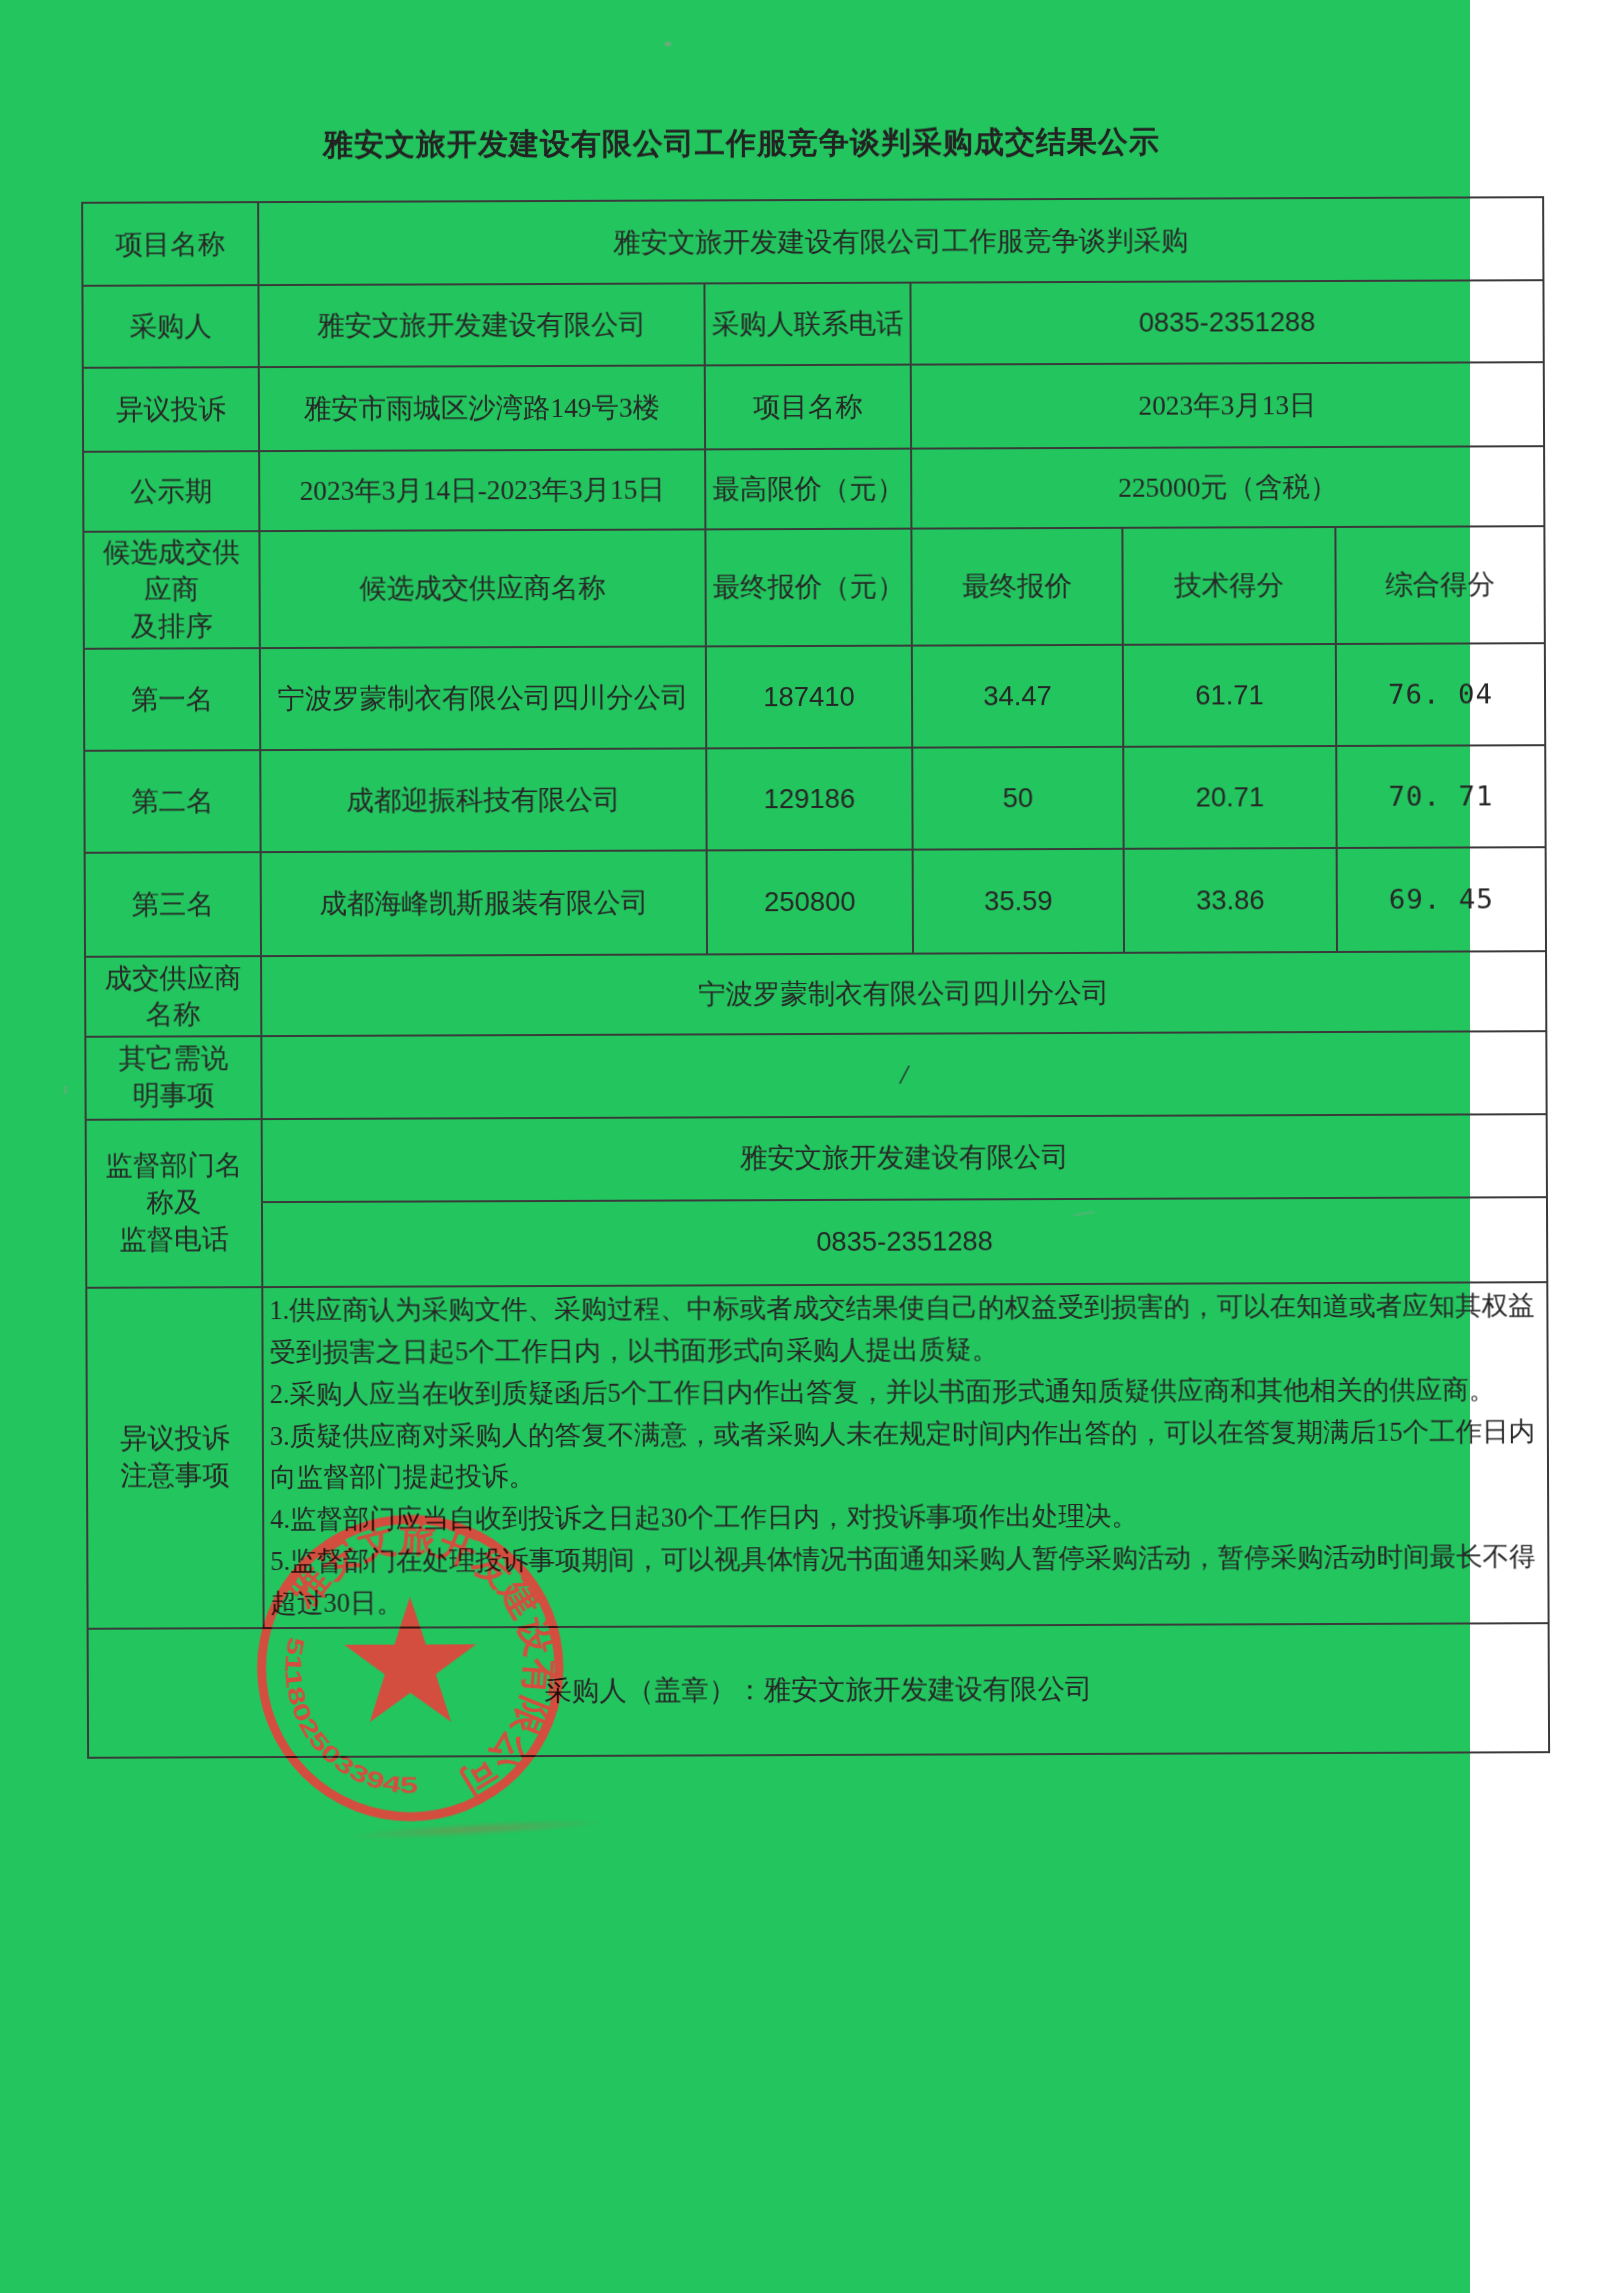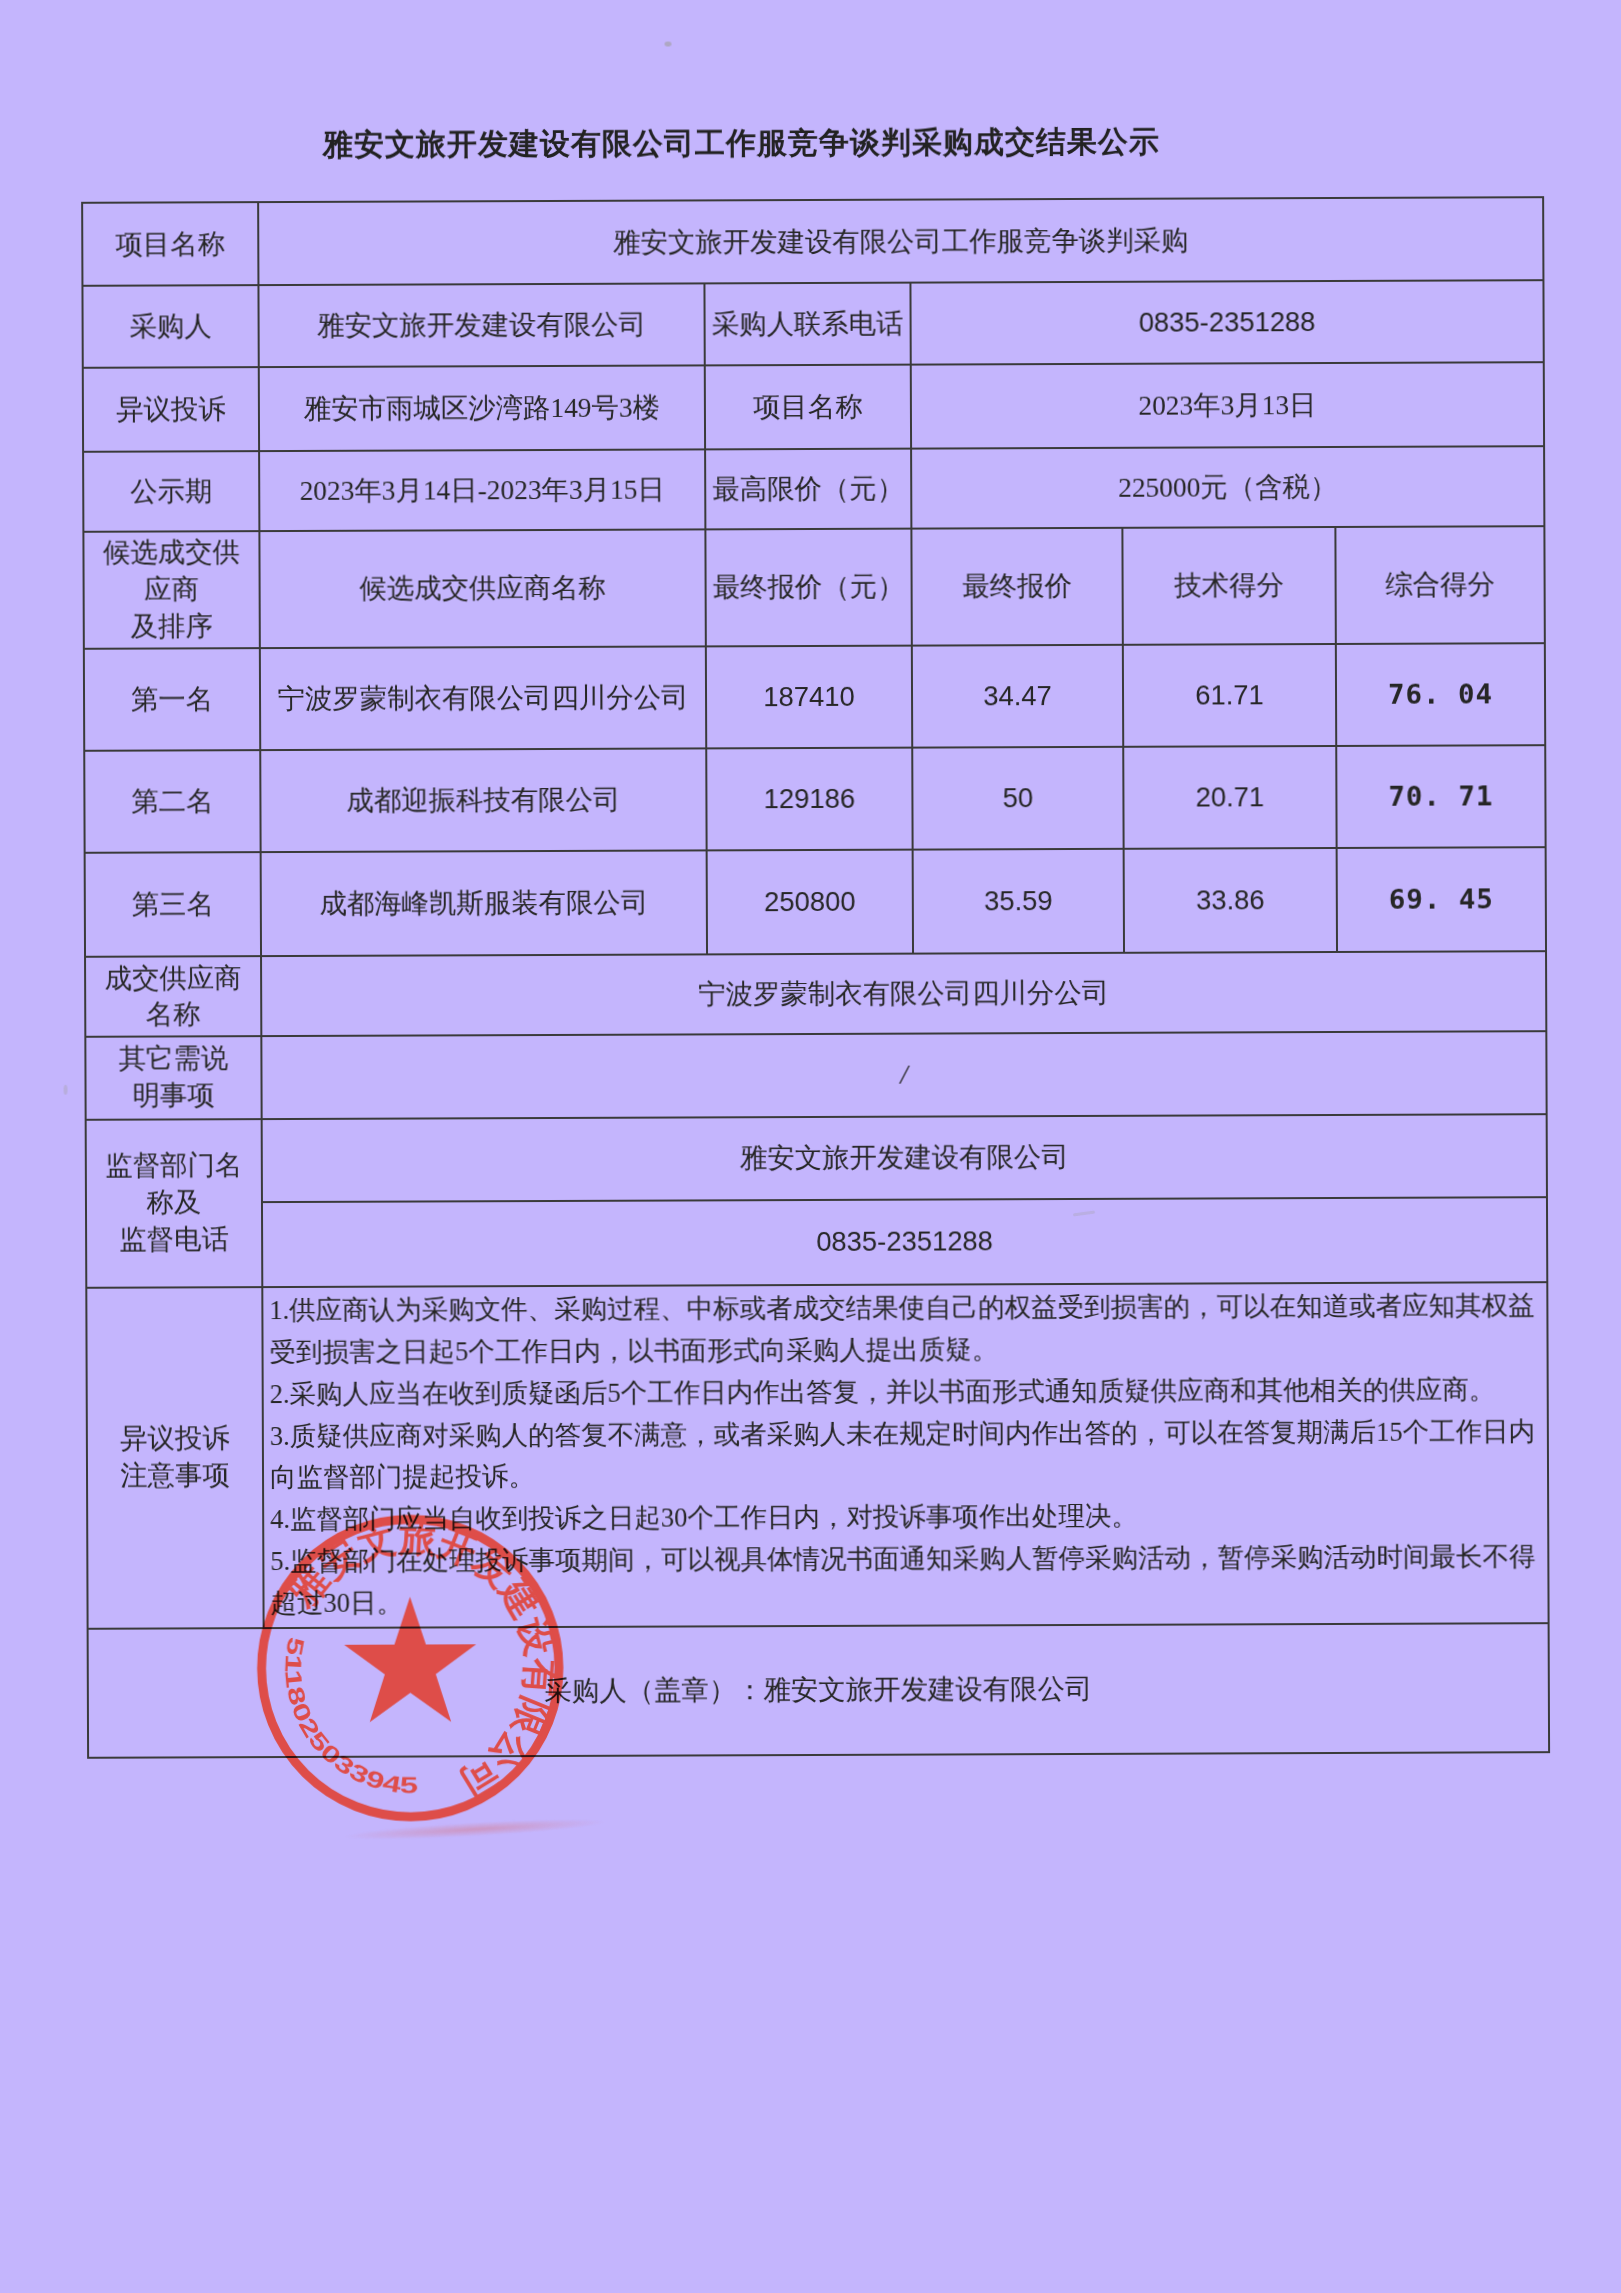--- a/index.html
+++ b/index.html
@@ -3,21 +3,21 @@
 <meta charset="utf-8">
 <style>
   html,body{margin:0;padding:0;}
   body{
     width:1621px;height:2294px;
     background:#ffffff;
     font-family:"Liberation Serif","DejaVu Serif",serif;
     color:#272727;
     overflow:hidden;
   }
-  .page{position:relative;width:1621px;height:2294px;background:#c4b5fd;}
+  .page{position:relative;width:1470px;height:2294px;background:#22c55e;}
   .scan{position:absolute;left:0;top:0;width:1621px;height:2294px;
         transform:rotate(-0.22deg);transform-origin:50% 30%;}
   .doc-title{
     position:absolute;top:123px;left:0;width:100%;
     text-align:center;font-size:30px;font-weight:700;letter-spacing:1px;color:#222;
     transform:translateX(-67px);
   }
   table.doc-table{
     position:absolute;left:83px;top:199px;
     width:1460px;table-layout:fixed;border-collapse:collapse;
@@ -41,21 +41,21 @@
   .r7 td{height:96px;}
   .r8 td{height:98px;}
   .r9 td{height:74px;}
   .r10 td{height:77px;}
   .r11 td{height:77px;}
   .r12 td{height:79px;}
   .r13 td{height:331px;}
   .r14 td{height:123px;}
   .num{font-family:"Liberation Sans","DejaVu Sans",sans-serif;font-size:32px;font-weight:400;color:#2b2b2b;}
   .score{font-family:"Liberation Sans","DejaVu Sans",sans-serif;font-size:31px;color:#2b2b2b;}
-  .mono{font-family:"DejaVu Sans Mono",monospace;font-size:28px;letter-spacing:1px;color:#2e2e2e;font-weight:bold;}
+  .mono{font-family:"DejaVu Sans Mono",monospace;font-size:28px;letter-spacing:1px;color:#2e2e2e;}
   .objection-cell{text-align:left;vertical-align:middle;padding:7.8px 11.8px 7.8px 9.8px;}
   .oitem{font-size:26.5px;line-height:1.58;color:#262626;text-align:left;}
   .slash{font-size:31px;font-style:italic;}
   .sig-cell{text-align:left;padding-left:7.8px;font-size:27.4px;}
   
   .seal{position:absolute;left:238px;top:1498px;width:337px;height:337px;
         mix-blend-mode:multiply;opacity:0.93;}
   .seal text{fill:#e0453b;}
   .smudge{position:absolute;left:338px;top:1821px;width:265px;height:13.7px;
           border-radius:50%;

